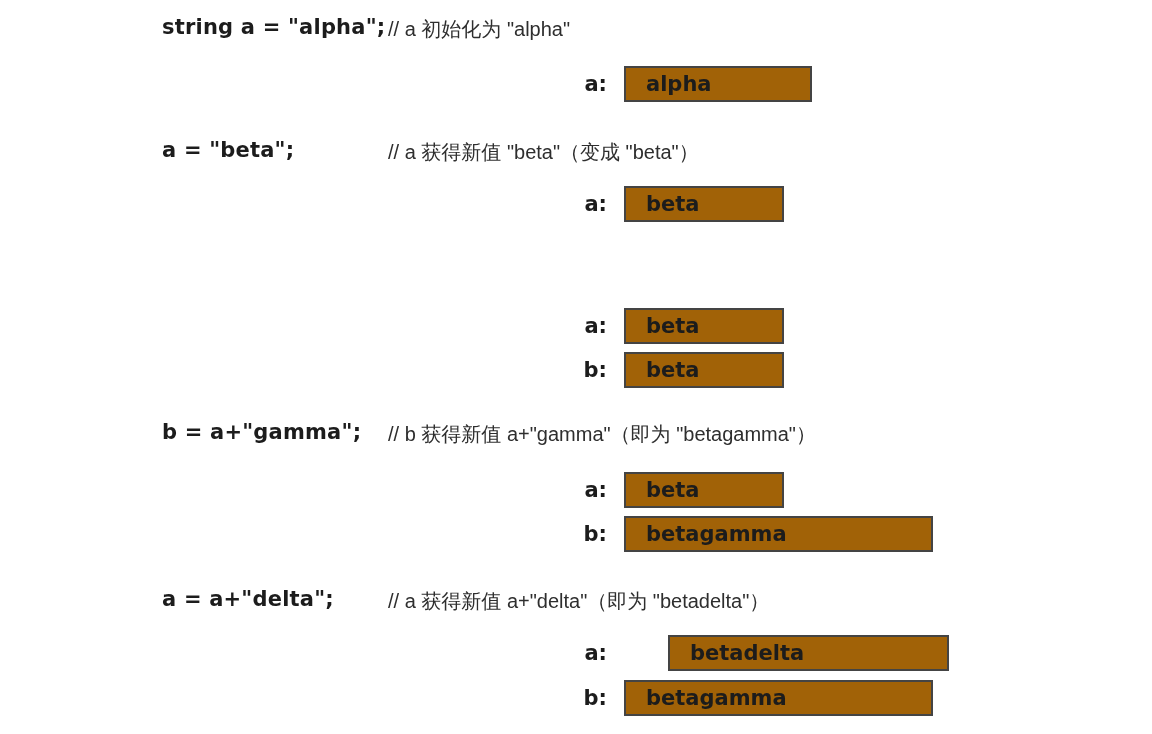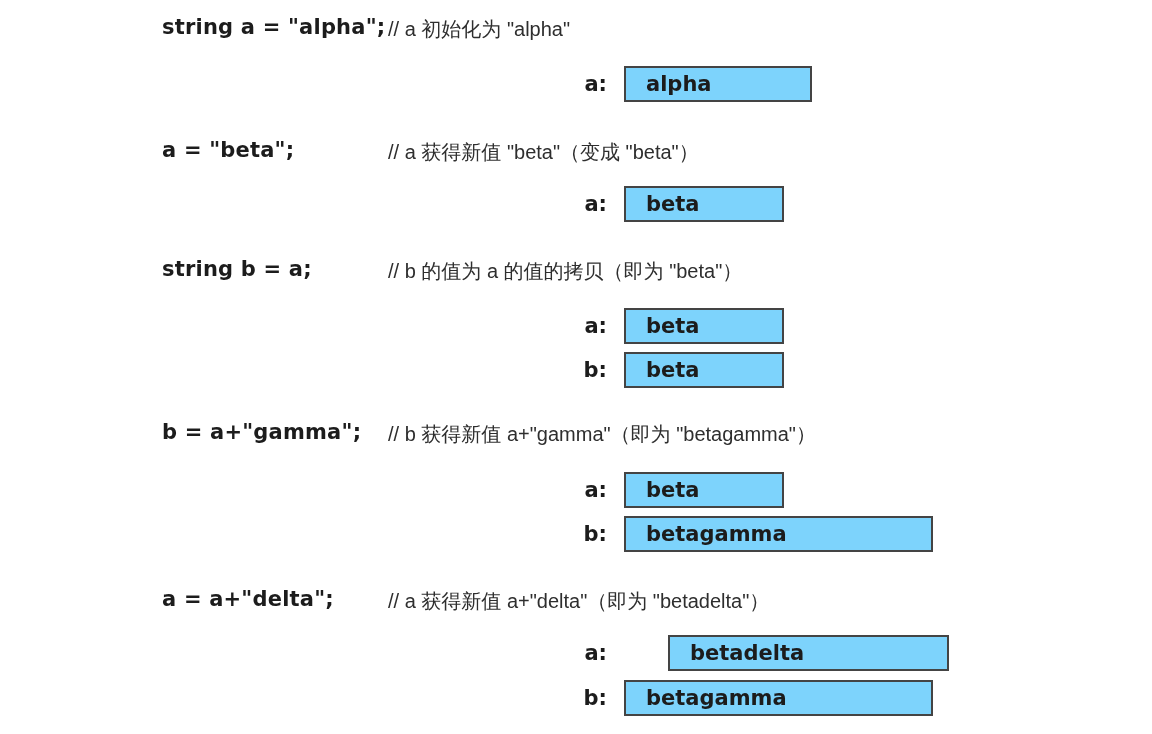--- a/index.html
+++ b/index.html
@@ -59,21 +59,21 @@
     text-align: right;
     font-weight: bold;
     font-size: 21px;
     color: #1c1c1c;
   }
   .var-box {
     position: absolute;
     left: 624px;
     top: 0;
     height: 32px;
-    background: #7dd3fc;
+    background: #a16207;
     border: 2px solid #444444;
     box-sizing: content-box;
   }
   .var-value {
     display: block;
     padding-left: 20px;
     line-height: 32px;
     font-weight: bold;
     font-size: 21px;
     color: #1c1c1c;
@@ -99,24 +99,20 @@
     <span class="code">a = "beta";</span>
     <span class="comment">// a 获得新值 "beta"（变成 "beta"）</span>
   </div>
   <div class="var-row" style="top:186px">
     <span class="var-label">a:</span>
     <span class="var-box" style="width: 156px;">
         <span class="var-value">beta</span>
       </span>
   </div>
 
-  <div class="code-row" style="top:257px">
-    <span class="code">string b = a;</span>
-    <span class="comment">// b 的值为 a 的值的拷贝（即为 "beta"）</span>
-  </div>
   <div class="var-row" style="top:308px">
     <span class="var-label">a:</span>
     <span class="var-box" style="width: 156px;">
         <span class="var-value">beta</span>
       </span>
   </div>
   <div class="var-row" style="top:352px">
     <span class="var-label">b:</span>
     <span class="var-box" style="width: 156px;">
         <span class="var-value">beta</span>

